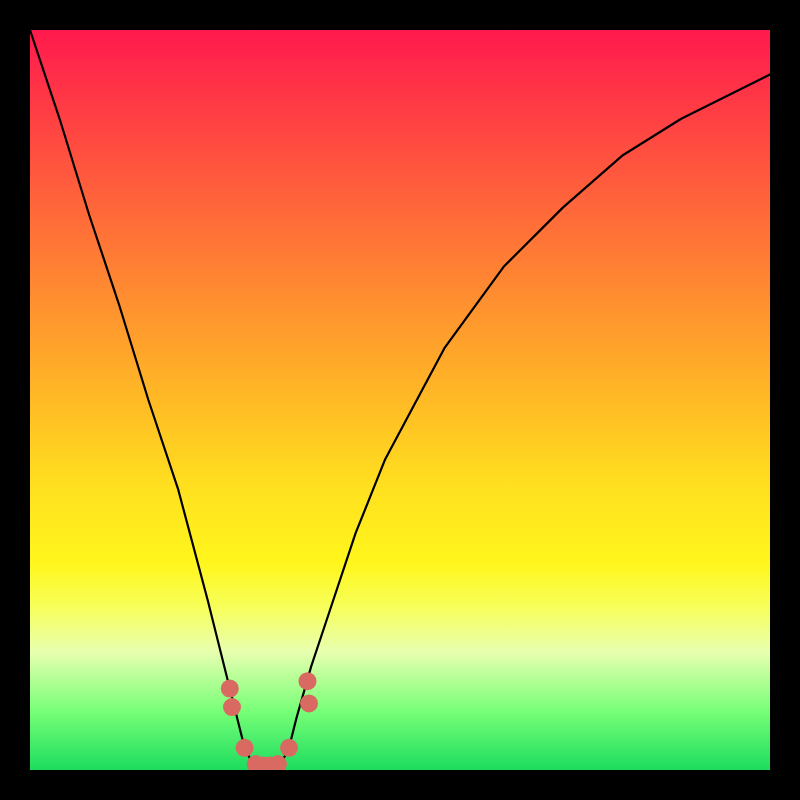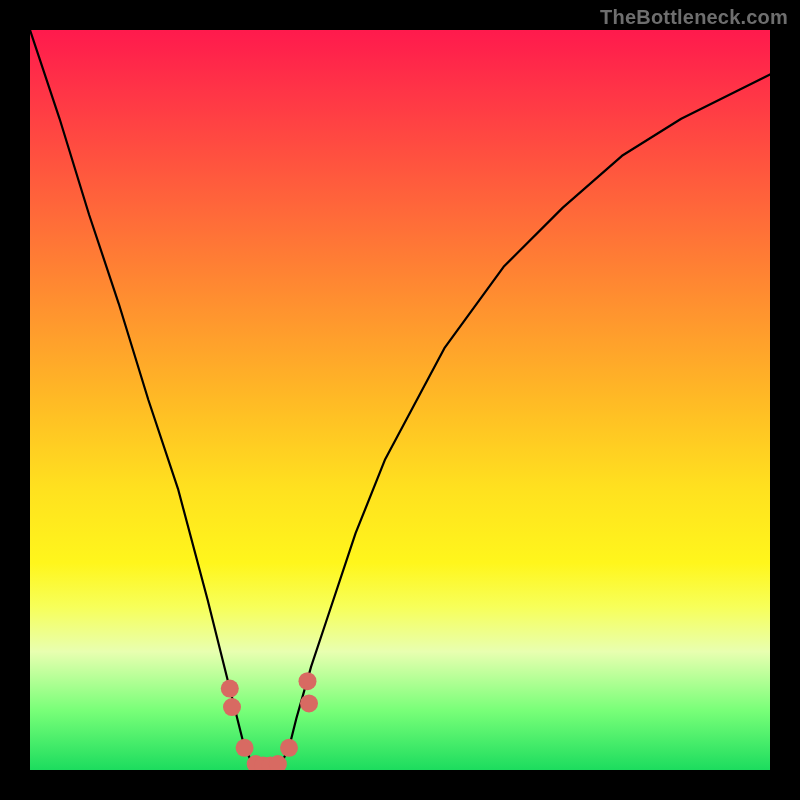--- a/index.html
+++ b/index.html
@@ -56,21 +56,20 @@
     left: 0;
     top: 0;
     width: 740px;
     height: 740px;
   }
 </style>
 </head>
 <body>
 
 <div class="frame">
-  <div class="watermark">TheBottleneck.com</div>
   <div class="plot">
     <svg class="curve" viewBox="0 0 740 740">
       <polyline id="curve-poly" fill="none" stroke="#000000" stroke-width="2.2" stroke-linecap="round" stroke-linejoin="round" points="0.0,0.0 29.6,88.8 59.2,185.0 88.8,273.8 118.4,370.0 148.0,458.8 177.6,569.8 192.4,629.0 207.2,688.2 214.6,717.8 222.0,732.6 229.4,740.0 236.8,740.0 244.2,740.0 251.6,732.6 259.0,717.8 266.4,688.2 281.2,636.4 296.0,592.0 325.6,503.2 355.2,429.2 414.4,318.2 473.6,236.8 532.8,177.6 592.0,125.8 651.2,88.8 710.4,59.2 740.0,44.4"></polyline>
       <g id="markers-group">
           <circle cx="199.8" cy="658.6" r="9" fill="#d86a62"></circle>
           <circle cx="202.0" cy="677.1" r="9" fill="#d86a62"></circle>
           <circle cx="214.6" cy="717.8" r="9" fill="#d86a62"></circle>
           <circle cx="225.7" cy="734.1" r="9" fill="#d86a62"></circle>
           <circle cx="233.1" cy="735.6" r="9" fill="#d86a62"></circle>
           <circle cx="240.5" cy="735.6" r="9" fill="#d86a62"></circle>

